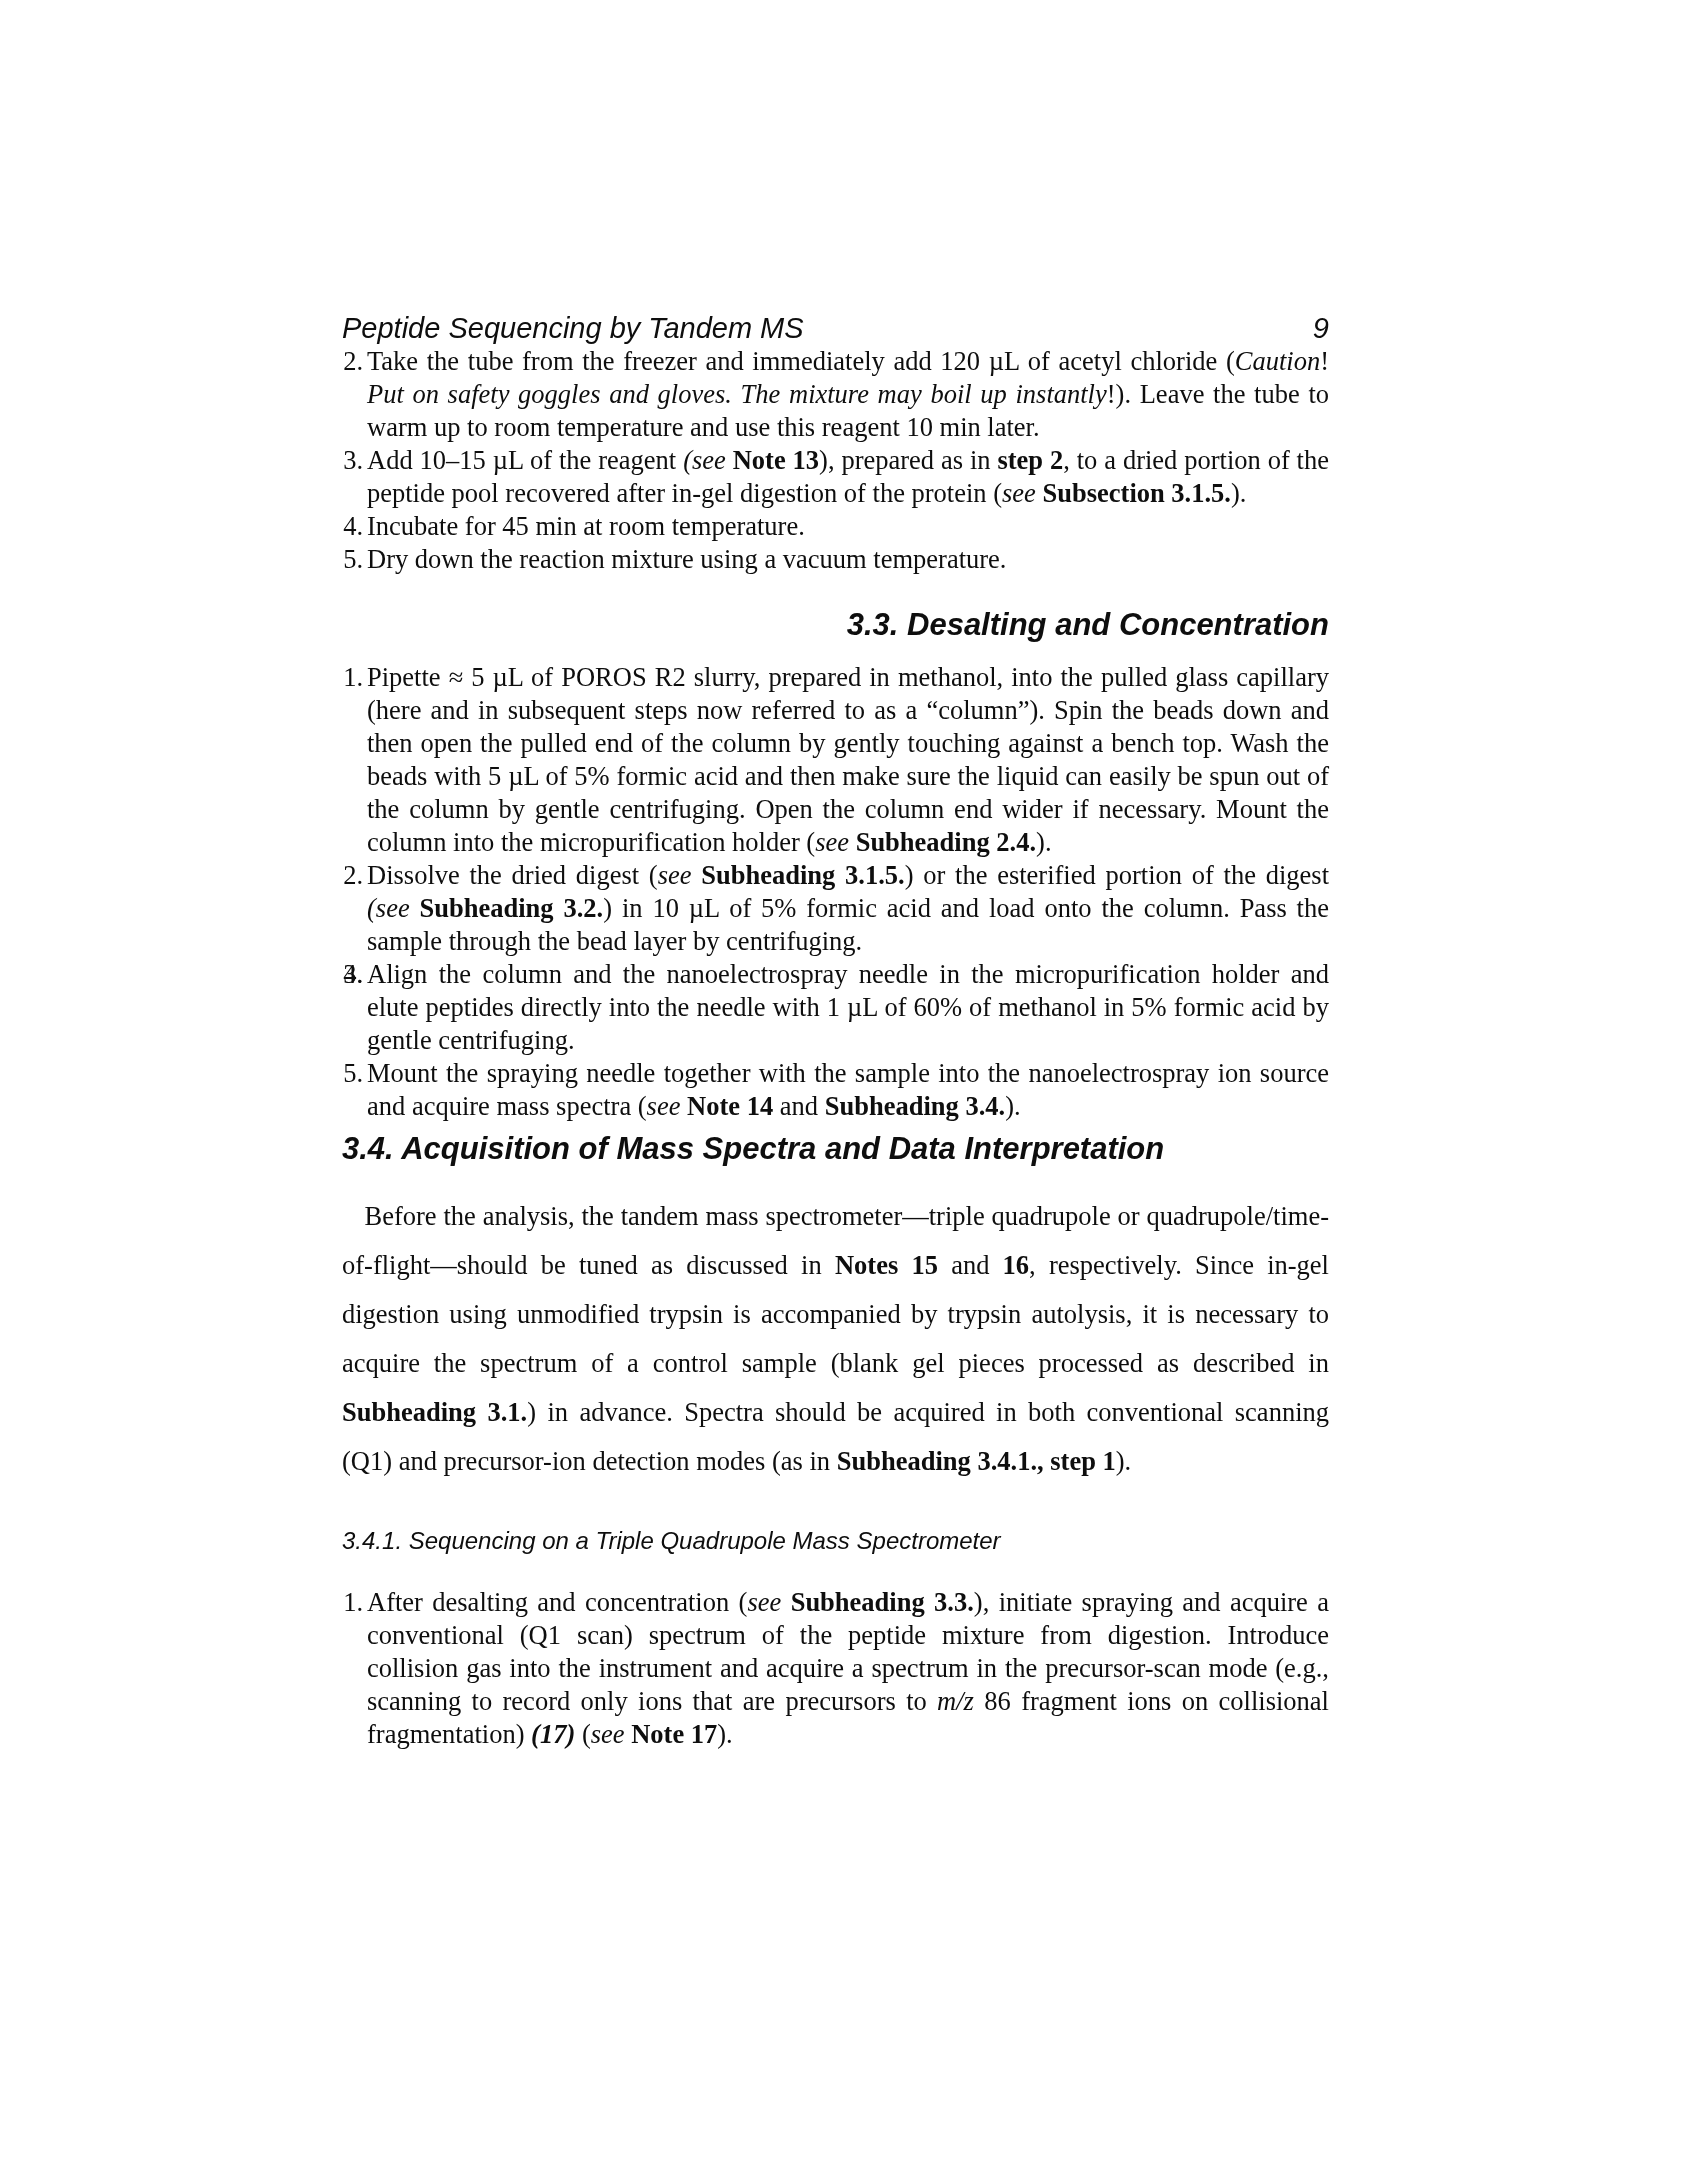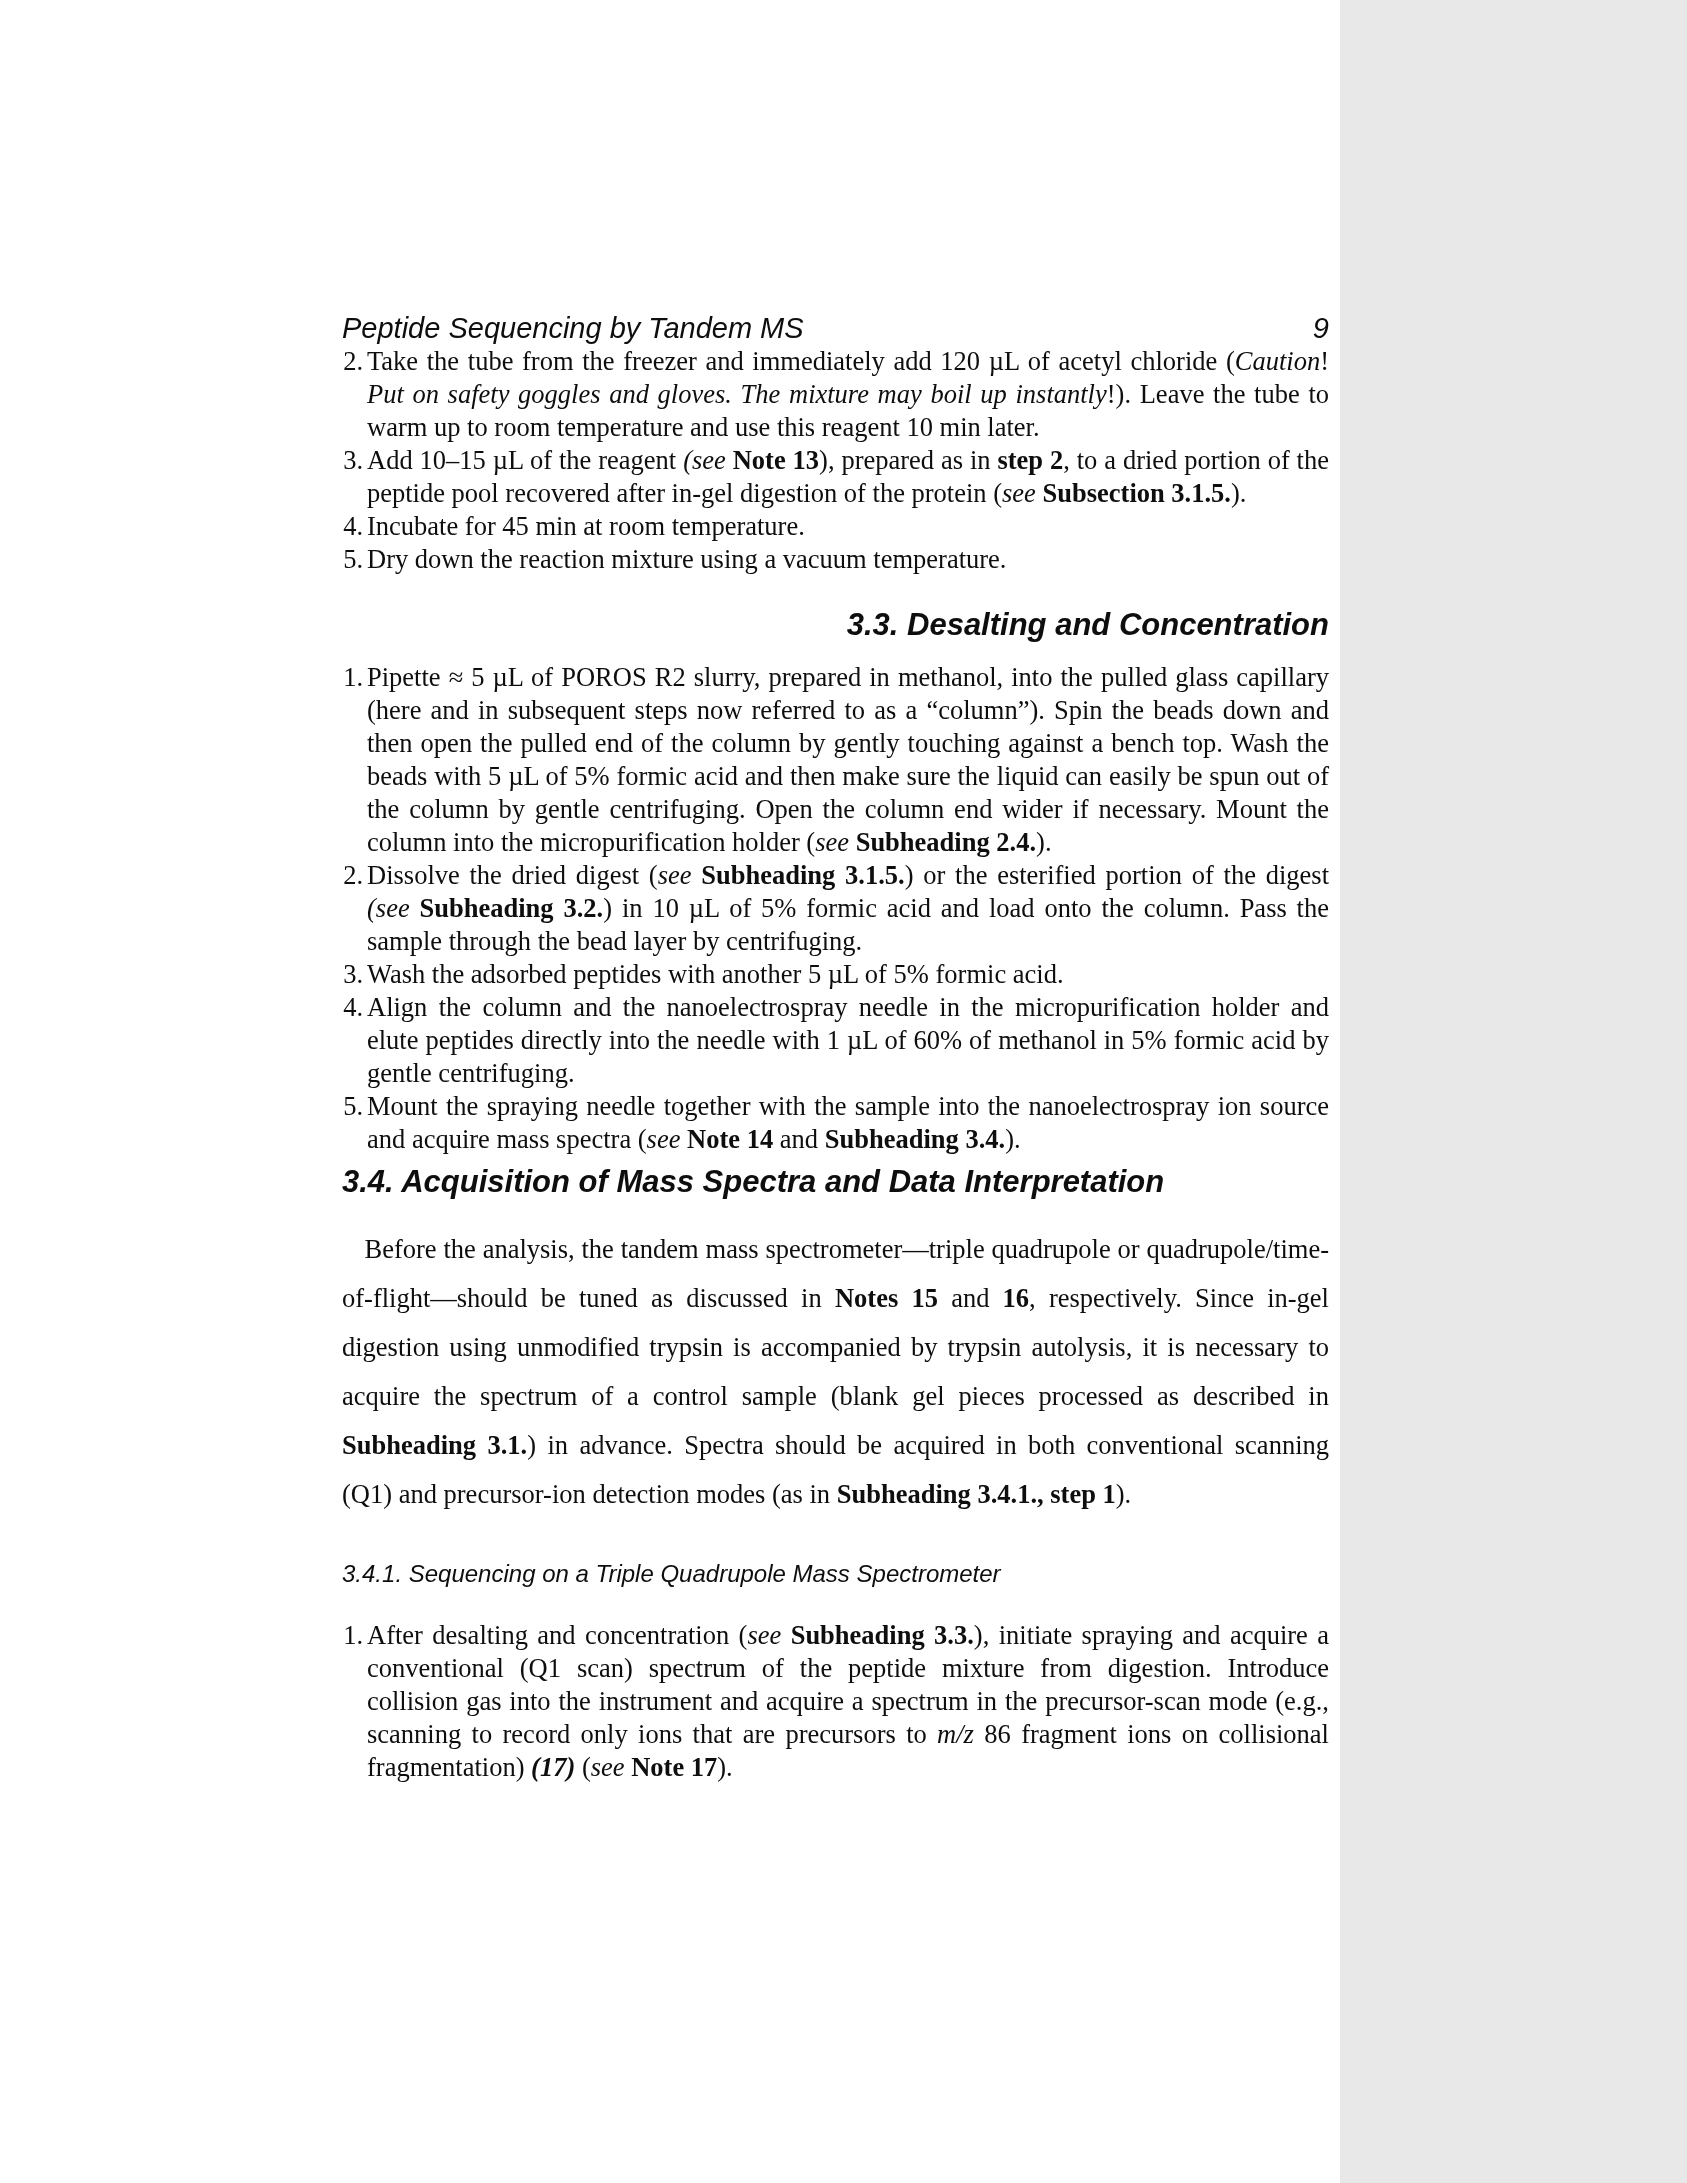--- a/index.html
+++ b/index.html
@@ -2,21 +2,21 @@
 <html style="font-size:10.6px"><head>
 <meta charset="utf-8">
 <style>
   html, body {
     margin: 0;
     padding: 0;
     background: #e8e8e8;
   }
   .page {
     position: relative;
-    width: 1340px;
+    width: 1687px;
     height: 2183px;
     background: #ffffff;
     color: #0e0e0e;
     font-family: "Liberation Serif", serif;
     overflow: hidden;
   }
   .content {
     position: absolute;
     left: 342px;
     top: 311px;
@@ -124,21 +124,20 @@
       <li>
         <span class="num">1.</span>
         <span><span class="rt-n">Pipette ≈ 5 µL of POROS R2 slurry, prepared in methanol, into the pulled glass capillary (here and in subsequent steps now referred to as a “column”). Spin the beads down and then open the pulled end of the column by gently touching against a bench top. Wash the beads with 5 µL of 5% formic acid and then make sure the liquid can easily be spun out of the column by gentle centrifuging. Open the column end wider if necessary. Mount the column into the micropurification holder (</span><span class="rt-i">see</span><span class="rt-n"> </span><span class="rt-b">Subheading 2.4.</span><span class="rt-n">).</span></span>
       </li>
       <li>
         <span class="num">2.</span>
         <span><span class="rt-n">Dissolve the dried digest (</span><span class="rt-i">see</span><span class="rt-n"> </span><span class="rt-b">Subheading 3.1.5.</span><span class="rt-n">) or the esterified portion of the digest </span><span class="rt-i">(see </span><span class="rt-b">Subheading 3.2.</span><span class="rt-n">) in 10 µL of 5% formic acid and load onto the column. Pass the sample through the bead layer by centrifuging.</span></span>
       </li>
       <li>
         <span class="num">3.</span>
-        <span><span class="rt-n">Wash the adsorbed peptides with another 5 µL of 5% formic acid.</span></span>
       </li>
       <li>
         <span class="num">4.</span>
         <span><span class="rt-n">Align the column and the nanoelectrospray needle in the micropurification holder and elute peptides directly into the needle with 1 µL of 60% of methanol in 5% formic acid by gentle centrifuging.</span></span>
       </li>
       <li>
         <span class="num">5.</span>
         <span><span class="rt-n">Mount the spraying needle together with the sample into the nanoelectrospray ion source and acquire mass spectra (</span><span class="rt-i">see</span><span class="rt-n"> </span><span class="rt-b">Note 14</span><span class="rt-n"> and </span><span class="rt-b">Subheading 3.4.</span><span class="rt-n">).</span></span>
       </li>
     </ol>

